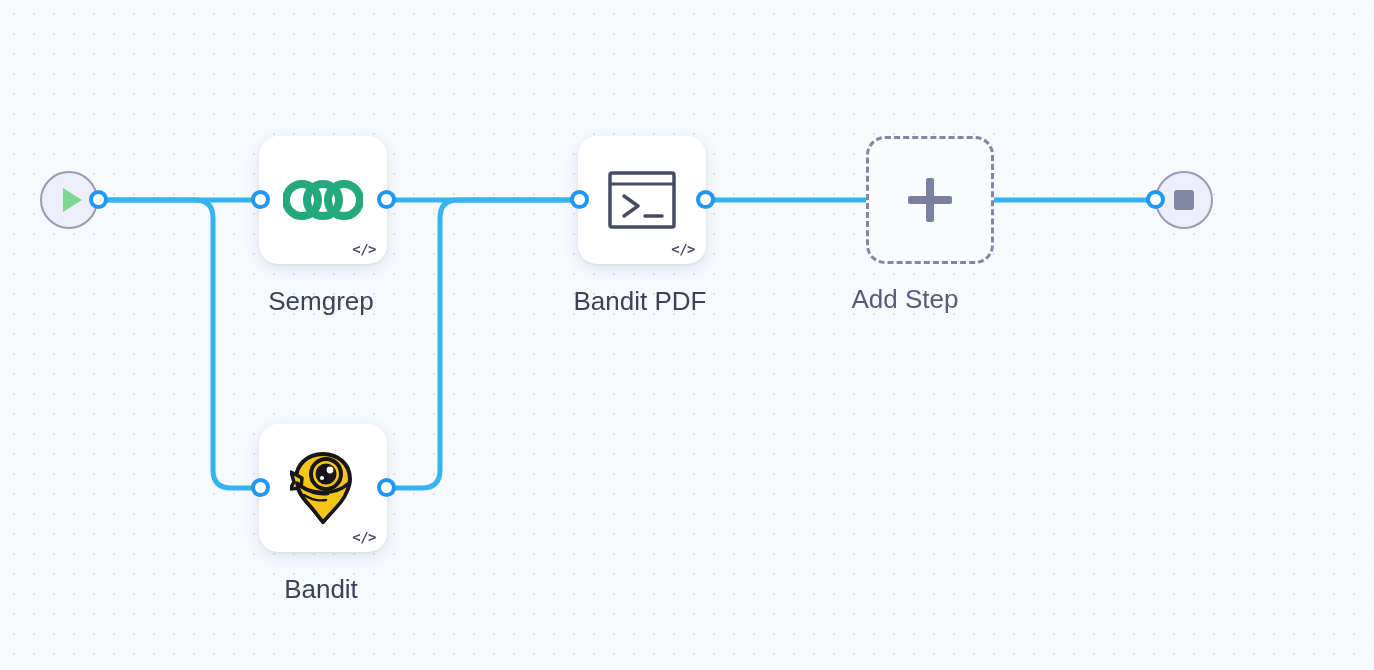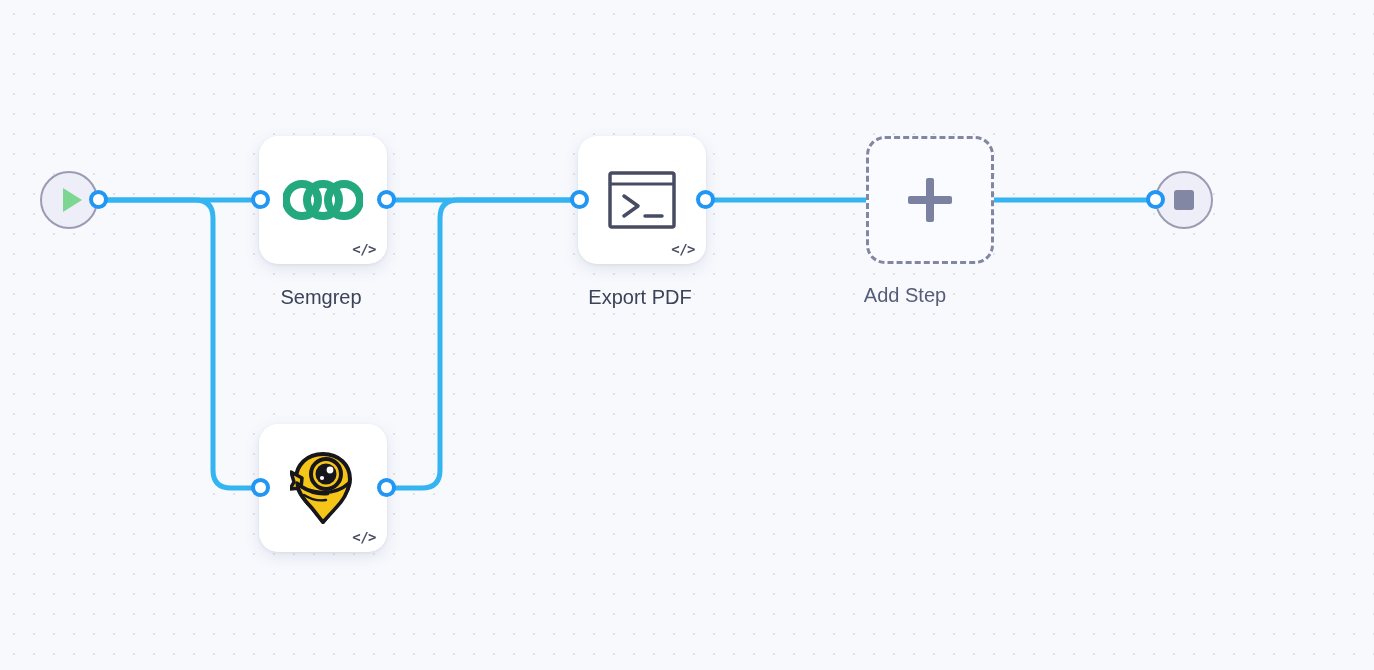--- a/index.html
+++ b/index.html
@@ -91,21 +91,21 @@
     font-weight: 700;
     color: #474c63;
     line-height: 1;
     font-family: "DejaVu Sans Mono", monospace;
     letter-spacing: -0.5px;
   }
   .node-label {
     position: absolute;
     width: 320px;
     text-align: center;
-    font-size: 20px;
+    font-size: 26px;
     color: #3c4257;
     white-space: nowrap;
   }
   .node-label.muted { color: #575d78; }
 
   
   .node.add-node {
     background: #fafbfe;
     border: 3.5px dashed #8186a2;
     box-shadow: none;
@@ -174,33 +174,34 @@
 
       <circle cx="36" cy="24" r="15" fill="#f5c518" stroke="#17161a" stroke-width="4"></circle>
       <circle cx="36" cy="24" r="10.5" fill="#17161a"></circle>
       <circle cx="40" cy="20" r="3.4" fill="#ffffff"></circle>
       <circle cx="32" cy="28" r="2.1" fill="#ffffff"></circle>
     </svg>
     <span class="node-badge">&lt;/&gt;</span>
   </div>
   <div class="port" style="left:251px; top:478px;"></div>
   <div class="port" style="left:377px; top:478px;"></div>
+  <div class="node-label" style="left:161px; top:574px;">Bandit</div>
 
   <div class="node" style="left:578px; top:136px;">
     <svg width="70" height="60" viewBox="0 0 70 60">
       <rect x="3" y="3" width="64" height="54" rx="2" fill="none" stroke="#474c63" stroke-width="3.5"></rect>
       <line x1="3" y1="14" x2="67" y2="14" stroke="#474c63" stroke-width="3"></line>
       <polyline points="17,26 31,36 17,46" fill="none" stroke="#474c63" stroke-width="3.5" stroke-linecap="round" stroke-linejoin="round"></polyline>
       <line x1="38" y1="46" x2="55" y2="46" stroke="#474c63" stroke-width="3.5" stroke-linecap="round"></line>
     </svg>
     <span class="node-badge">&lt;/&gt;</span>
   </div>
   <div class="port" style="left:570px; top:190px;"></div>
   <div class="port" style="left:696px; top:190px;"></div>
-  <div class="node-label" style="left:480px; top:286px;">Export PDF</div>
+  <div class="node-label" style="left:480px; top:286px;">Bandit PDF</div>
 
   <div class="node add-node" style="left:866px; top:136px;">
     <div class="plus-icon"></div>
   </div>
   <div class="node-label muted" style="left:745px; top:284px;">Add Step</div>
 
   <div class="term-node" style="left:1155px; top:171px;">
     <div class="stop-sq"></div>
   </div>
   <div class="port" style="left:1146px; top:190px;"></div>

